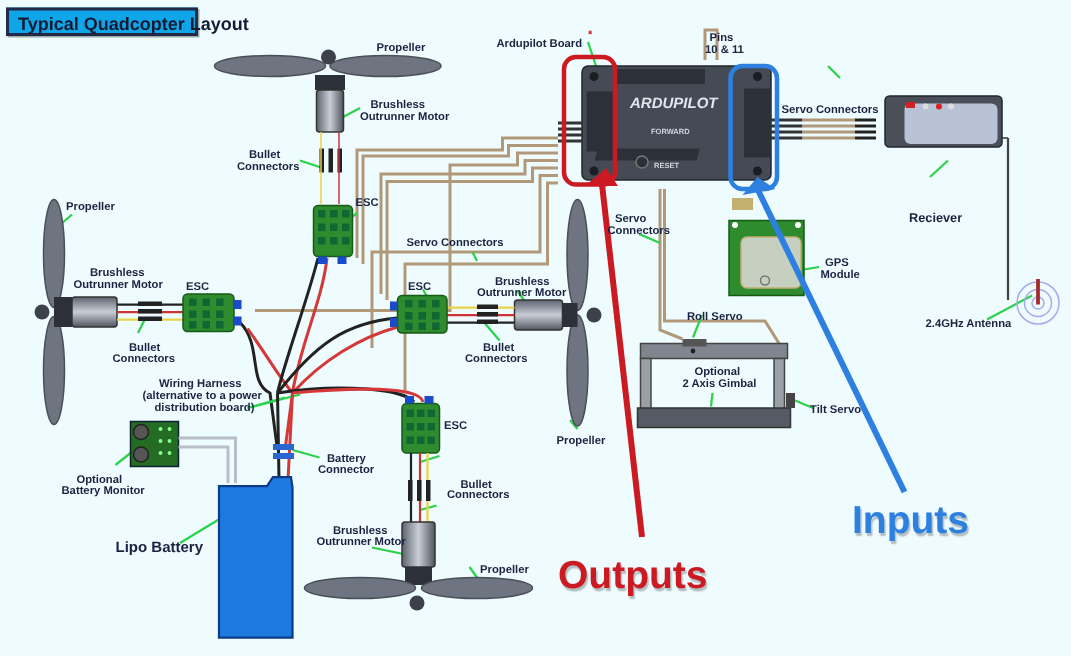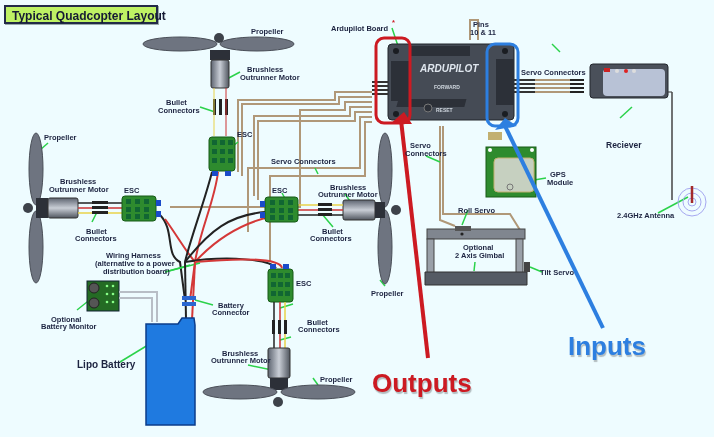--- a/index.html
+++ b/index.html
@@ -1,20 +1,20 @@
 <!DOCTYPE html>
 <html><head>
 <meta charset="utf-8">
 <style>
   html, body { margin:0; padding:0; }
   body { width:714px; height:437px; background:#eefcff; overflow:hidden; font-family:"Liberation Sans", sans-serif; }
   #stage { position:relative; width:714px; height:437px; }
   svg text { font-family:"Liberation Sans", sans-serif; font-weight:bold; fill:#1c2340; }
   .lbl { font-size:7.5px; }
-  .title-box { position:absolute; left:4px; top:5px; width:154px; height:19px; border:2px solid #222a48; background:#bef264; box-sizing:border-box; box-shadow:1px 1px 0 #9aa; }
+  .title-box { position:absolute; left:4px; top:5px; width:128px; height:19px; border:2px solid #222a48; background:#0ea5e9; box-sizing:border-box; box-shadow:1px 1px 0 #9aa; }
   .title-text { position:absolute; left:6px; top:2px; font-size:12px; font-weight:bold; color:#151a33; white-space:nowrap; font-family:"Liberation Sans", sans-serif; }
   .big { position:absolute; font-weight:bold; font-family:"Liberation Sans", sans-serif; text-shadow:1px 2px 1px rgba(0,0,0,0.25); }
   .outputs { left:372px; top:356px; font-size:26px; color:#cc1a22;margin-top:12px; }
   .inputs { left:568px; top:331px; font-size:26px; color:#2d7fe0;text-align:right; }
 </style>
 </head>
 <body>
 
 <div id="stage">
 

